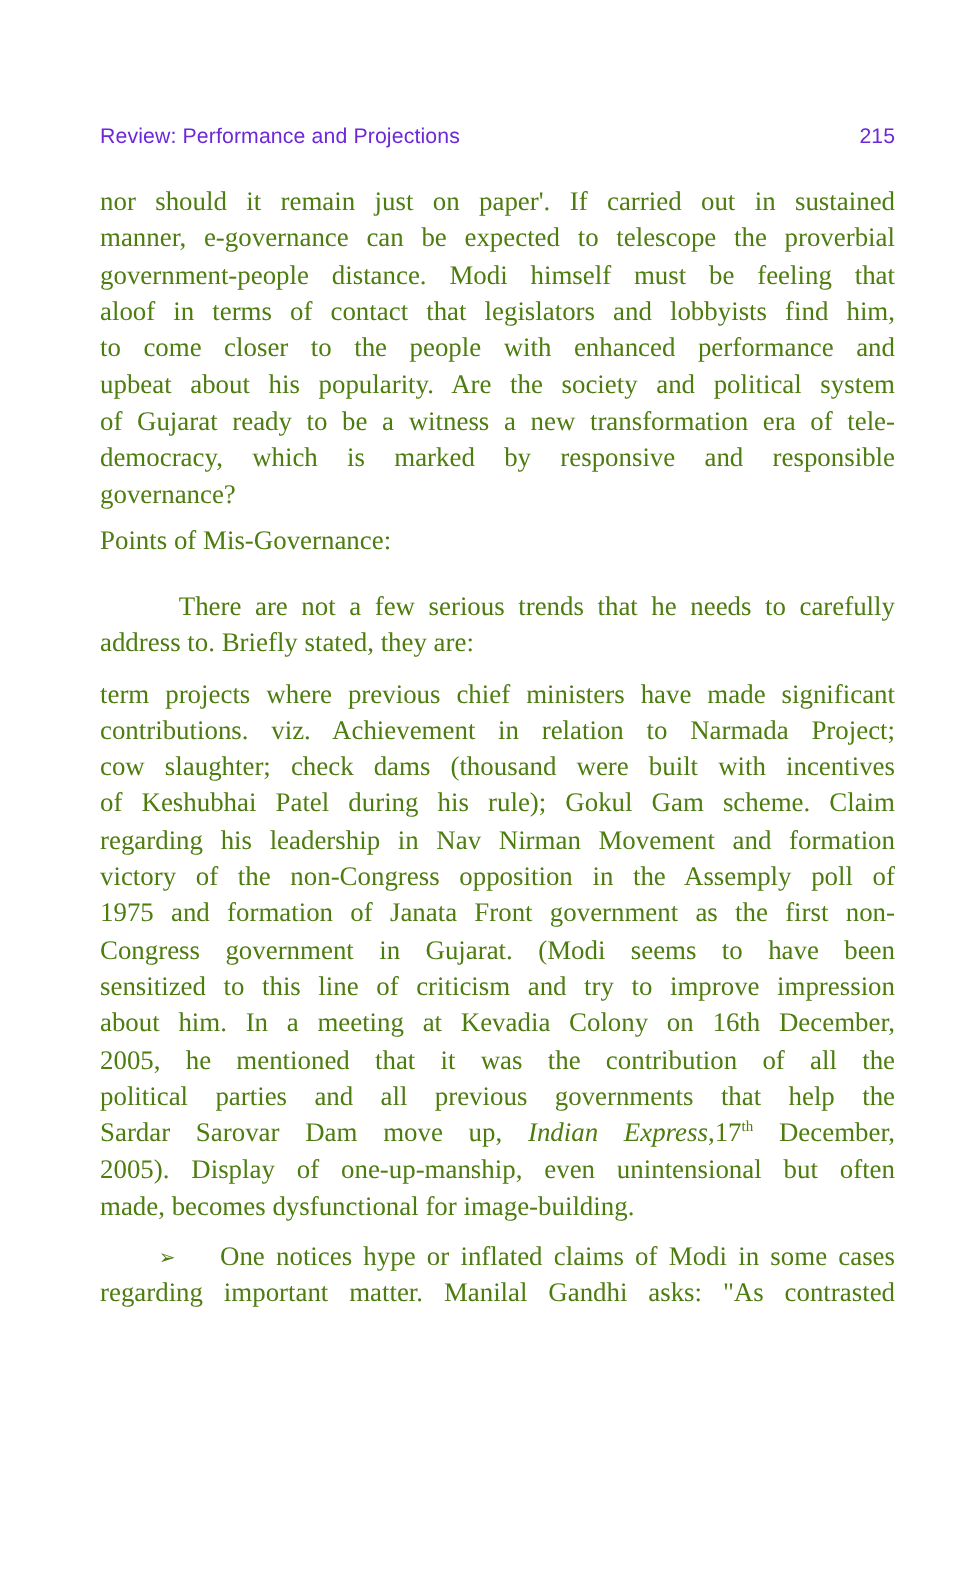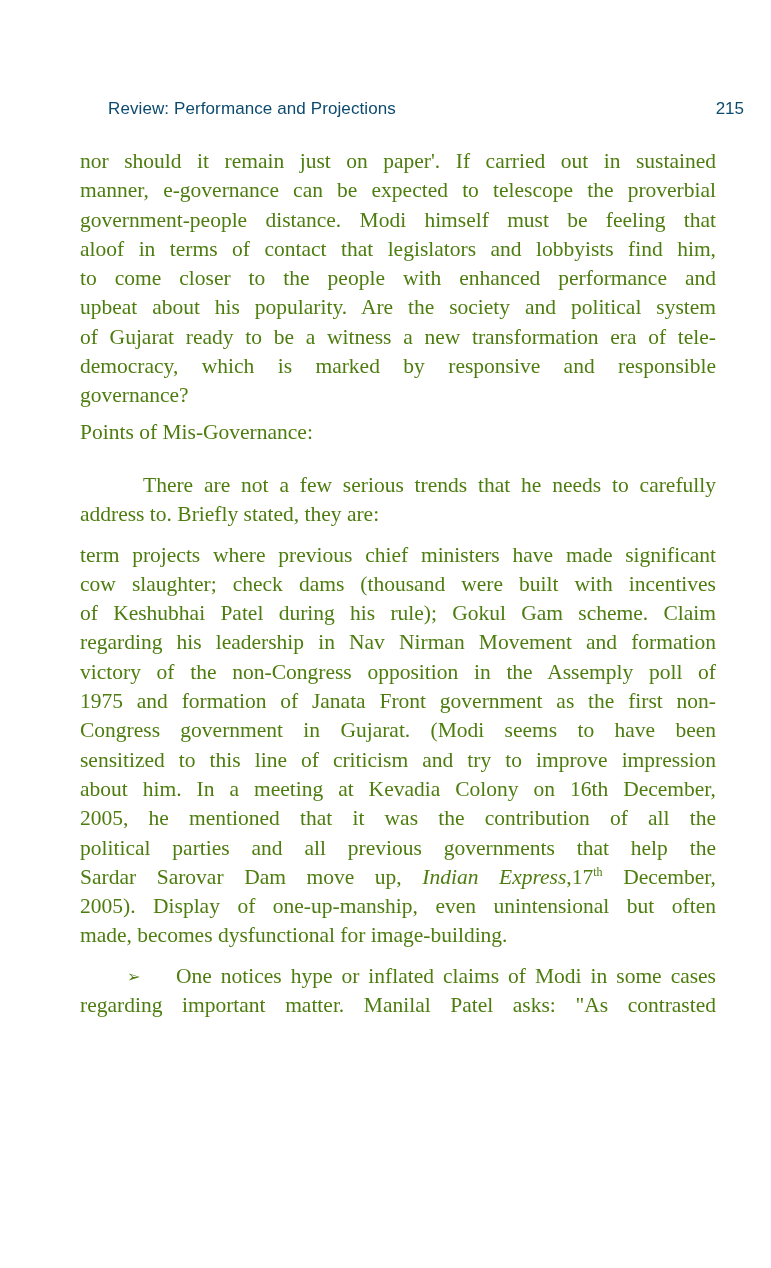--- a/index.html
+++ b/index.html
@@ -1,18 +1,18 @@
 <!DOCTYPE html>
 <html><head>
 <meta charset="utf-8">
 <style>
   html, body { margin:0; padding:0; background:#ffffff; }
   body { width:771px; height:1268px; position:relative; overflow:hidden; color:#1a1a1a; }
   .header { position:absolute; top:99px; left:80px; width:636px; height:24px;
-            font-family:"Liberation Sans", sans-serif; font-size:17px; color:#0c4a6e;margin-left:28px; }
+            font-family:"Liberation Sans", sans-serif; font-size:17px; color:#6d28d9; }
   .header .title { position:absolute; left:0; top:0; letter-spacing:0.1px; }
   .header .pnum { position:absolute; right:0; top:0; }
   .body { position:absolute; top:147px; left:80px; width:636px;
           font-family:"Liberation Serif", serif; font-size:21.5px; line-height:29.3px; color:#4d7c0f; }
   .para { margin:0; text-align:justify; text-align-last:left; }
   .ln { display:block; text-align:justify; text-align-last:justify; height:29.3px; white-space:nowrap; }
   .ln.last { text-align-last:left; }
   .heading { margin-top:7px; margin-bottom:24px; }
   .indent { padding-left:63px; }
   .bullet-p { margin-top:11px; }
@@ -45,32 +45,33 @@
     <span class="ln last">Points of Mis-Governance:</span>
   </div>
 
   <div class="para">
     <span class="ln indent" style="white-space: normal; overflow: hidden;">There are not a few serious trends that he needs to carefully</span>
     <span class="ln last">address to. Briefly stated, they are:</span>
   </div>
 
   <div class="para bullet-p">
     <span class="ln" style="white-space: normal; overflow: hidden;">term projects where previous chief ministers have made significant</span>
+    <span class="ln" style="white-space: normal; overflow: hidden;">contributions. viz. Achievement in relation to Narmada Project;</span>
     <span class="ln" style="white-space: normal; overflow: hidden;">cow slaughter; check dams (thousand were built with incentives</span>
     <span class="ln" style="white-space: normal; overflow: hidden;">of Keshubhai Patel during his rule); Gokul Gam scheme. Claim</span>
     <span class="ln" style="white-space: normal; overflow: hidden;">regarding his leadership in Nav Nirman Movement and formation</span>
     <span class="ln" style="white-space: normal; overflow: hidden;">victory of the non-Congress opposition in the Assemply poll of</span>
     <span class="ln" style="white-space: normal; overflow: hidden;">1975 and formation of Janata Front government as the first non-</span>
     <span class="ln" style="white-space: normal; overflow: hidden;">Congress government in Gujarat. (Modi seems to have been</span>
     <span class="ln" style="white-space: normal; overflow: hidden;">sensitized to this line of criticism and try to improve impression</span>
     <span class="ln" style="white-space: normal; overflow: hidden;">about him. In a meeting at Kevadia Colony on 16th December,</span>
     <span class="ln" style="white-space: normal; overflow: hidden;">2005, he mentioned that it was the contribution of all the</span>
     <span class="ln" style="white-space: normal; overflow: hidden;">political parties and all previous governments that help the</span>
     <span class="ln" style="white-space: normal; overflow: hidden;"><span>Sardar Sarovar Dam move up, </span><span class="ital">Indian Express</span><span>,17</span><sup>th</sup><span> December,</span></span>
     <span class="ln" style="white-space: normal; overflow: hidden;">2005). Display of one-up-manship, even unintensional but often</span>
     <span class="ln last">made, becomes dysfunctional for image-building.</span>
   </div>
 
   <div class="para bullet-p">
     <span class="ln" style="white-space: normal; overflow: hidden; margin-left: 47px;"><span class="arrow">➢</span><span>One notices hype or inflated claims of Modi in some cases</span></span>
-    <span class="ln" style="white-space: normal; overflow: hidden;">regarding important matter. Manilal Patel asks: "As contrasted</span>
+    <span class="ln" style="white-space: normal; overflow: hidden;">regarding important matter. Manilal Gandhi asks: "As contrasted</span>
   </div>
 </div>
 
 </body></html>

